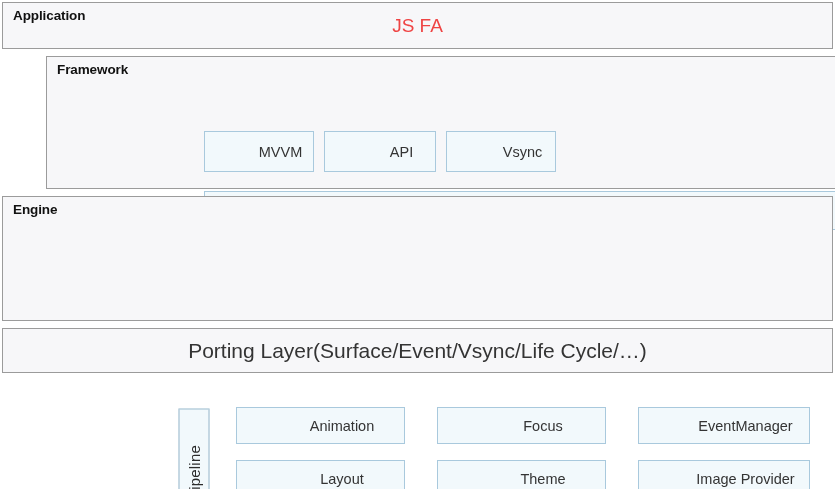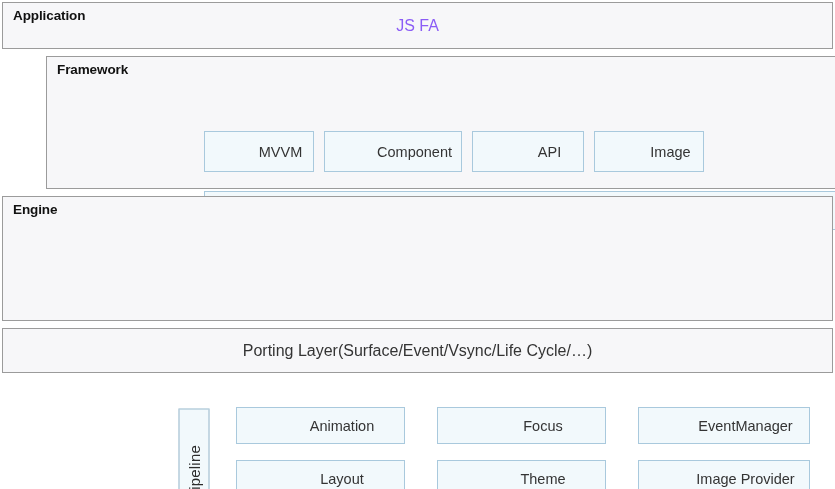--- a/index.html
+++ b/index.html
@@ -32,21 +32,21 @@
     letter-spacing: -0.1px;
     white-space: nowrap;
   }
 
   
   #sec-application {
     height: 47px;
     display: flex; align-items: center; justify-content: center;
   }
   #app-title {
-    font-size: 16px; color: #8b5cf6;
+    font-size: 19px; color: #ef4444;
   }
 
   
   #sec-framework { height: 133px; margin-left: 44px; }
   #fw-row {
     position: absolute;
     left: 157px; top: 74px;
     width: 650px; height: 41px;
     display: flex; gap: 10px;
   }
@@ -100,41 +100,40 @@
     column-gap: 32px;
     row-gap: 16px;
   }
 
   
   #sec-porting, #sec-os {
     display: flex; align-items: center; justify-content: center;
   }
   #sec-porting { height: 45px; }
   #sec-os { height: 48px; }
-  #porting-title { font-size: 16px; color: #343434; }
+  #porting-title { font-size: 21px; color: #343434; }
   #os-title { font-size: 17px; color: #3b3b3b; }
 </style>
 </head>
 <body>
 
 <div id="stack">
 
   <div class="section" id="sec-application">
     <div class="sec-label">Application</div>
     <div id="app-title">JS FA</div>
   </div>
 
   <div class="section" id="sec-framework">
     <div class="sec-label">Framework</div>
 
     <div id="fw-row">
       <div class="bbox" style="flex:0 0 110px">MVVM</div>
-      <div class="bbox" style="flex:0 0 138px">Component</div>
       <div class="bbox" style="flex:0 0 112px">API</div>
-      <div class="bbox" style="flex:0 0 110px">Image</div>
+      <div class="bbox" style="flex:0 0 110px">Vsync</div>
     </div>
 
     <div class="bbox" id="fw-engine-bar">JS Engine</div>
   </div>
 
   <div class="section" id="sec-engine">
     <div class="sec-label">Engine</div>
 
     <svg id="pipeline-arrow" viewBox="0 0 60 152">
       <polygon points="15,2 45,2 45,110 59,110 30,150 1,110 15,110" fill="#f2f9fc" stroke="#b8cfdd" stroke-width="1.6" stroke-linejoin="round"></polygon>

